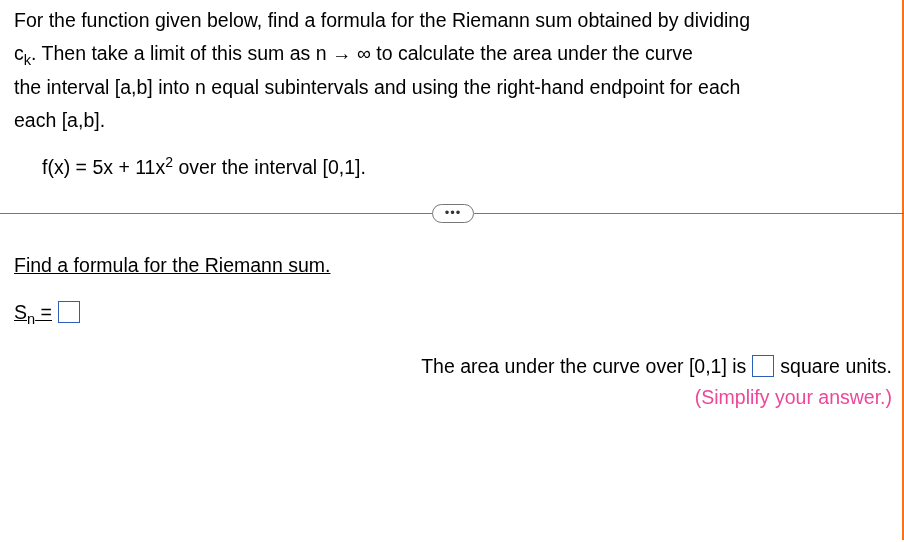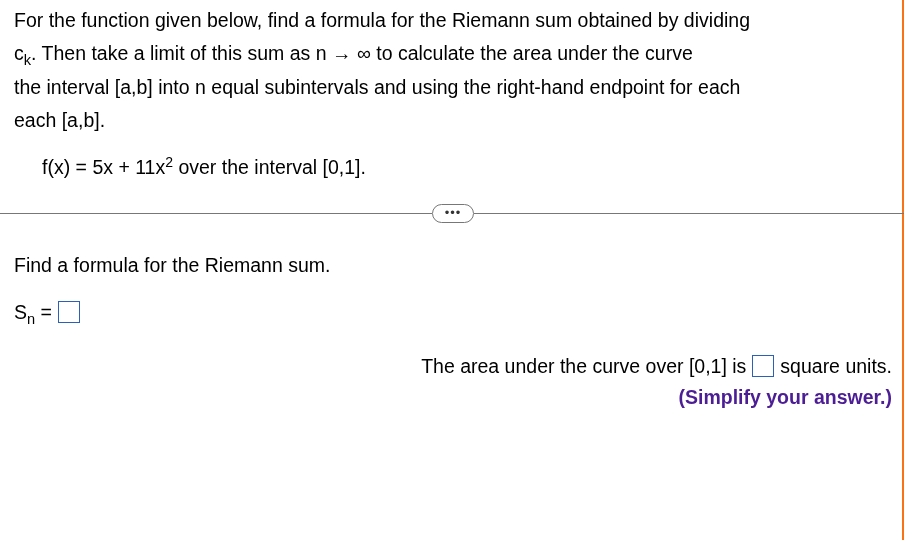--- a/index.html
+++ b/index.html
@@ -73,24 +73,24 @@
   .input-box {
     display: inline-block;
     width: 22px;
     height: 22px;
     border: 1.5px solid #2e5fb8;
     box-sizing: border-box;
     vertical-align: middle;
   }
   .section {
     margin-top: 20px;
+    text-decoration: underline;
   }
   .hint {
-    color: #4c1d95;
-    font-weight: bold;
+    color: #ec4899;
   }
   .final-block {
     margin-top: 26px;
     line-height: 1.6;
     text-align: right;
   }
   .inline-flex {
     display: inline-flex;
     align-items: center;
     gap: 6px;

